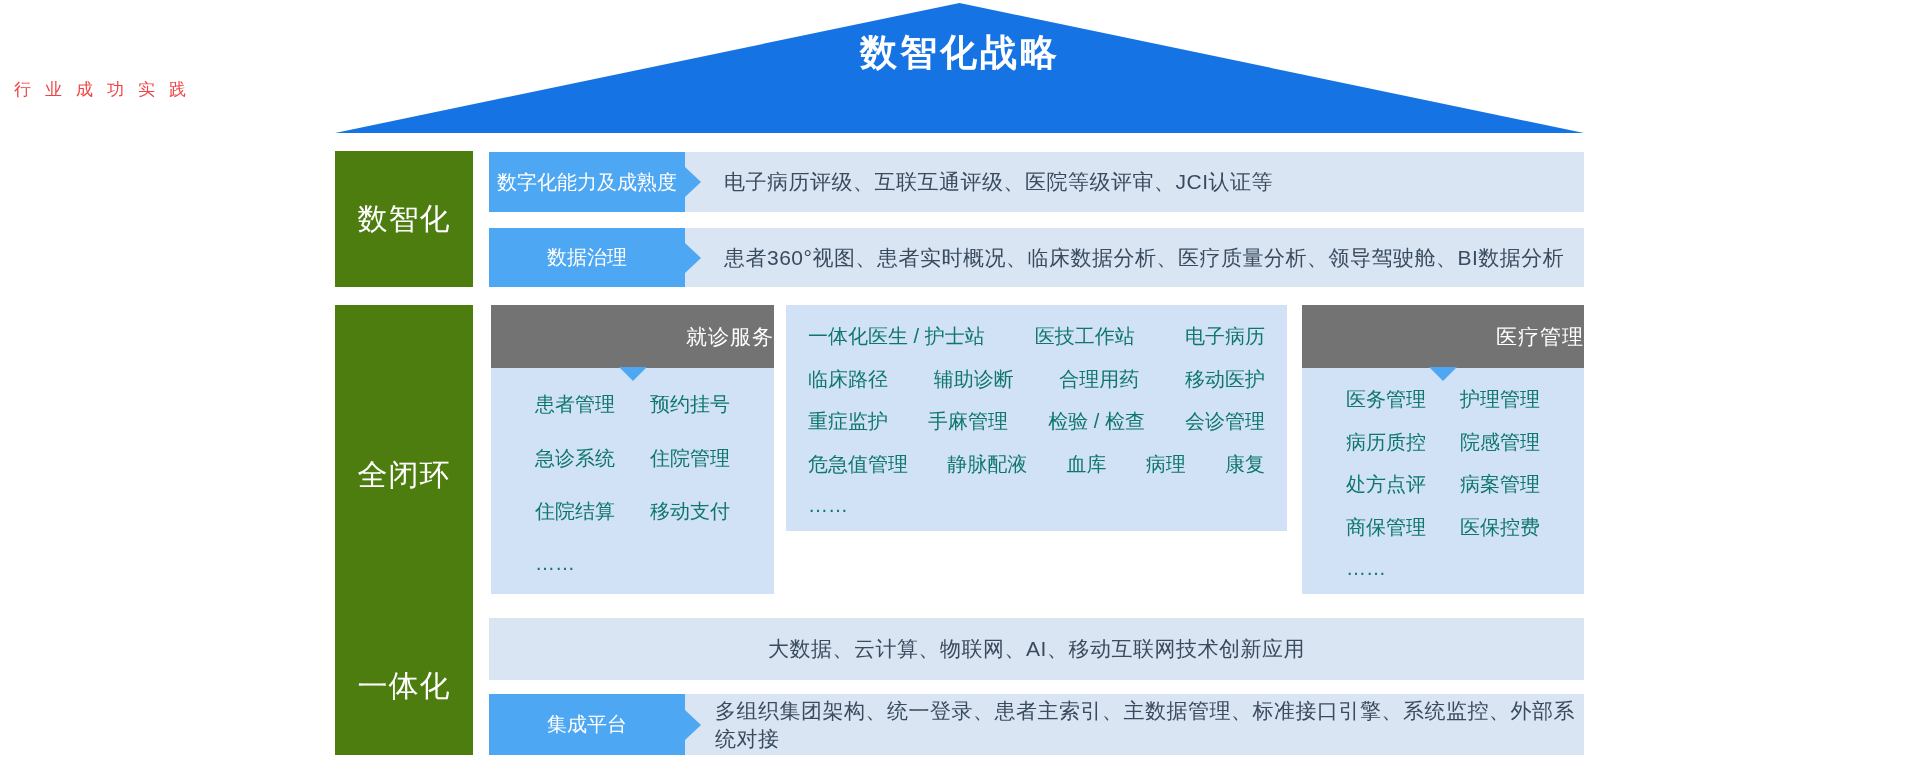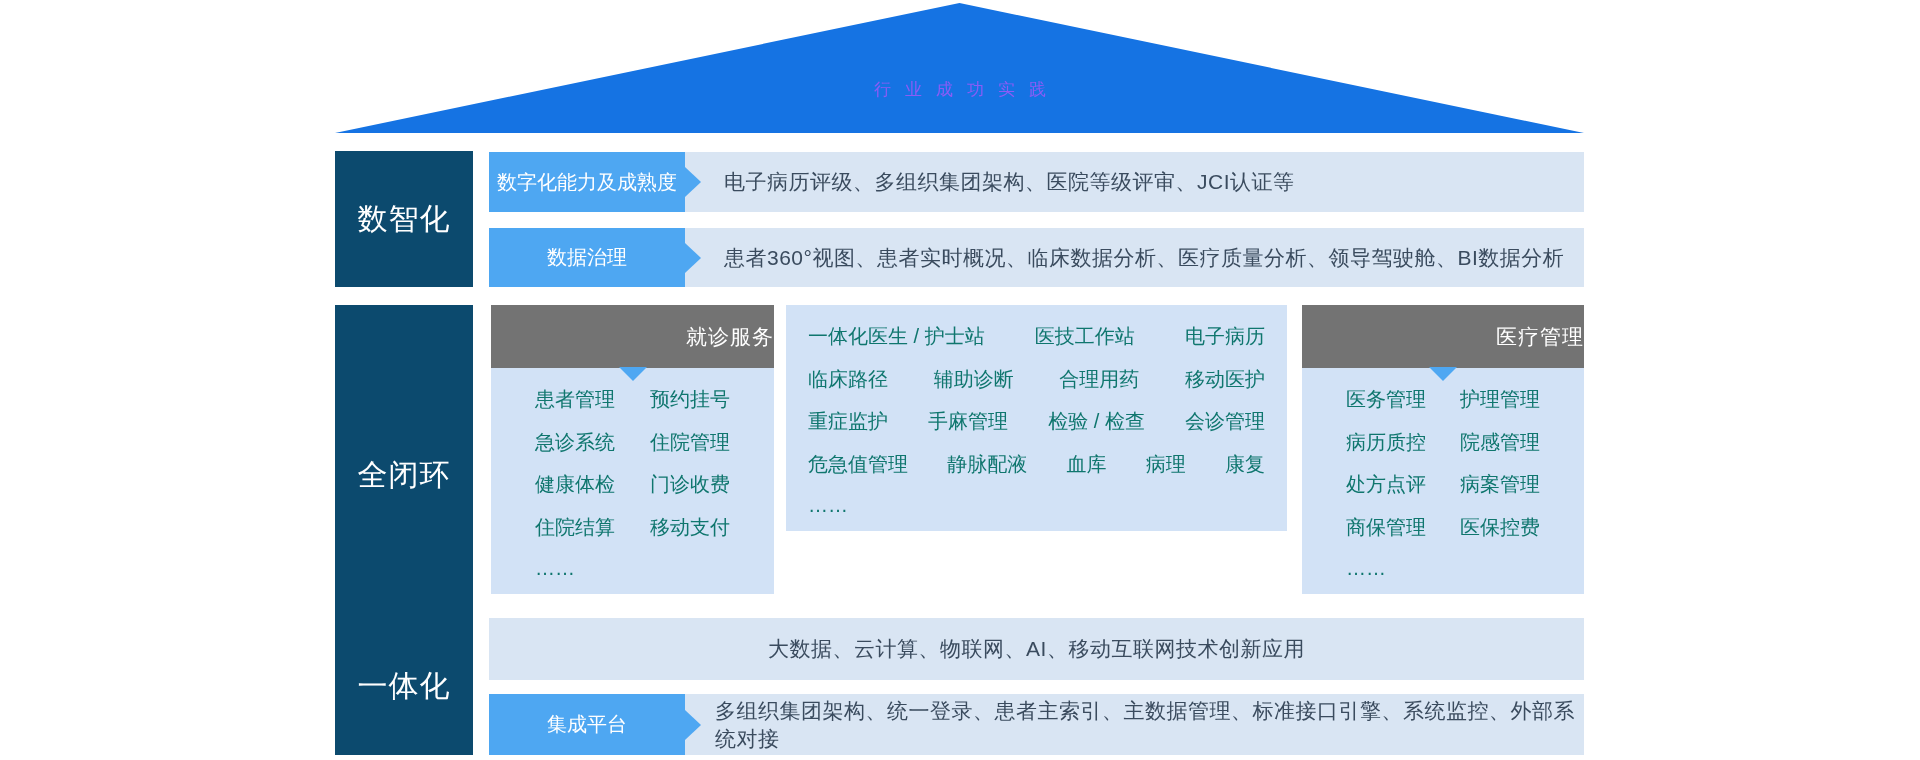--- a/index.html
+++ b/index.html
@@ -4,25 +4,25 @@
 <style>
   html,body{margin:0;padding:0;background:#ffffff;}
   body{font-family:"Liberation Sans","DejaVu Sans",sans-serif;}
   .canvas{position:relative;width:1920px;height:760px;background:#ffffff;overflow:hidden;}
 
   
   .roof{position:absolute;left:335px;top:3px;width:1249px;height:130px;
         background:#1573E3;clip-path:polygon(50% 0%,100% 100%,0% 100%);}
   .roof-title{position:absolute;left:0;top:28px;width:100%;text-align:center;
         color:#fff;font-size:37px;font-weight:bold;letter-spacing:3px;}
-  .roof-subtitle{position:absolute;left:0;top:78px;width:100%;text-align:center;
-        color:#8b5cf6;font-size:17px;font-weight:500;letter-spacing:14px;padding-left:14px;box-sizing:border-box;}
+  .roof-subtitle{position:absolute;left:0;top:78px;width:100%;
+        color:#ef4444;font-size:17px;font-weight:500;letter-spacing:14px;padding-left:14px;box-sizing:border-box;}
 
   
-  .side-block{position:absolute;left:335px;width:138px;background:#0c4a6e;
+  .side-block{position:absolute;left:335px;width:138px;background:#4d7c0f;
         display:flex;align-items:center;justify-content:center;}
   .side-block span{color:#fff;font-size:30px;font-weight:500;letter-spacing:1px;}
   .side-digital{top:151px;height:136px;}
   .side-closedloop{top:305px;height:341px;}
   .side-integrated{top:618px;height:137px;}
 
   
   .wide-row{position:absolute;left:489px;width:1095px;background:#D9E5F3;}
   .row-digital-1{top:152px;height:60px;}
   .row-digital-2{top:228px;height:59px;}
@@ -59,37 +59,38 @@
   .col-clinical .list-row{padding:0 22px;}
   .list-row.ellipsis{justify-content:flex-start;}
   .list-row span{white-space:nowrap;}
 </style>
 </head>
 <body>
 
 <div class="canvas">
 
   <div class="roof"></div>
+  <div class="roof-title">数智化战略</div>
   <div class="roof-subtitle">行业成功实践</div>
 
   <div class="side-block side-digital">
     <span>数智化</span>
   </div>
   <div class="side-block side-closedloop">
     <span>全闭环</span>
   </div>
   <div class="side-block side-integrated">
     <span>一体化</span>
   </div>
 
   <div class="wide-row row-digital-1">
     <div class="arrow-label">
       <span>数字化能力及成熟度</span>
     </div>
-    <div class="row-text">电子病历评级、多组织集团架构、医院等级评审、JCI认证等</div>
+    <div class="row-text">电子病历评级、互联互通评级、医院等级评审、JCI认证等</div>
   </div>
   <div class="wide-row row-digital-2">
     <div class="arrow-label">
       <span>数据治理</span>
     </div>
     <div class="row-text">患者360°视图、患者实时概况、临床数据分析、医疗质量分析、领导驾驶舱、BI数据分析</div>
   </div>
 
   <div class="col col-services">
     <div class="col-header">
@@ -97,24 +98,20 @@
       <i class="notch"></i>
     </div>
     <div class="col-body">
       <div class="list-row">
         <span>患者管理</span>
         <span>预约挂号</span>
       </div>
       <div class="list-row">
         <span>急诊系统</span>
         <span>住院管理</span>
-      </div>
-      <div class="list-row">
-        <span>健康体检</span>
-        <span>门诊收费</span>
       </div>
       <div class="list-row">
         <span>住院结算</span>
         <span>移动支付</span>
       </div>
       <div class="list-row ellipsis">
         <span>……</span>
       </div>
     </div>
   </div>

